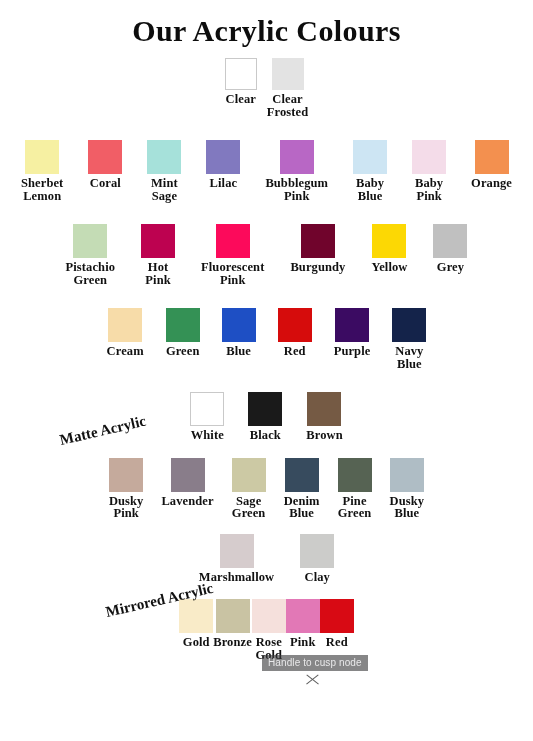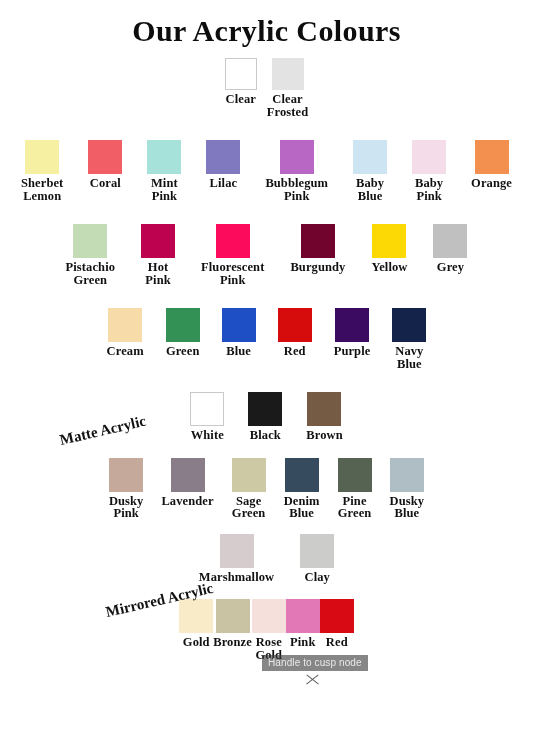--- a/index.html
+++ b/index.html
@@ -157,21 +157,21 @@
         <div class="swatch-label">Sherbet
 Lemon</div>
       </div>
       <div class="swatch-cell">
         <div class="swatch-chip" style="background: rgb(241, 94, 102);"></div>
         <div class="swatch-label">Coral</div>
       </div>
       <div class="swatch-cell">
         <div class="swatch-chip" style="background: rgb(166, 225, 218);"></div>
         <div class="swatch-label">Mint
-Pink</div>
+Sage</div>
       </div>
       <div class="swatch-cell">
         <div class="swatch-chip" style="background: rgb(129, 121, 191);"></div>
         <div class="swatch-label">Lilac</div>
       </div>
       <div class="swatch-cell">
         <div class="swatch-chip" style="background: rgb(184, 103, 197);"></div>
         <div class="swatch-label">Bubblegum
 Pink</div>
       </div>

